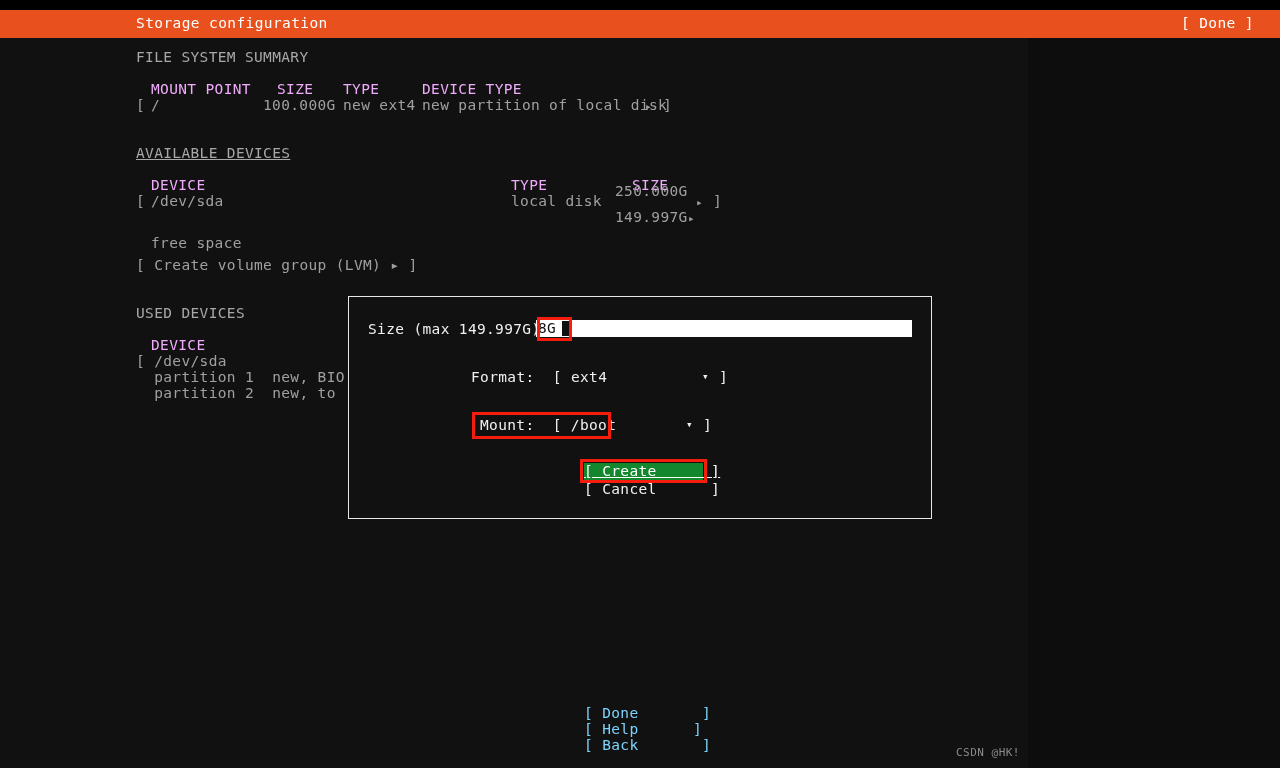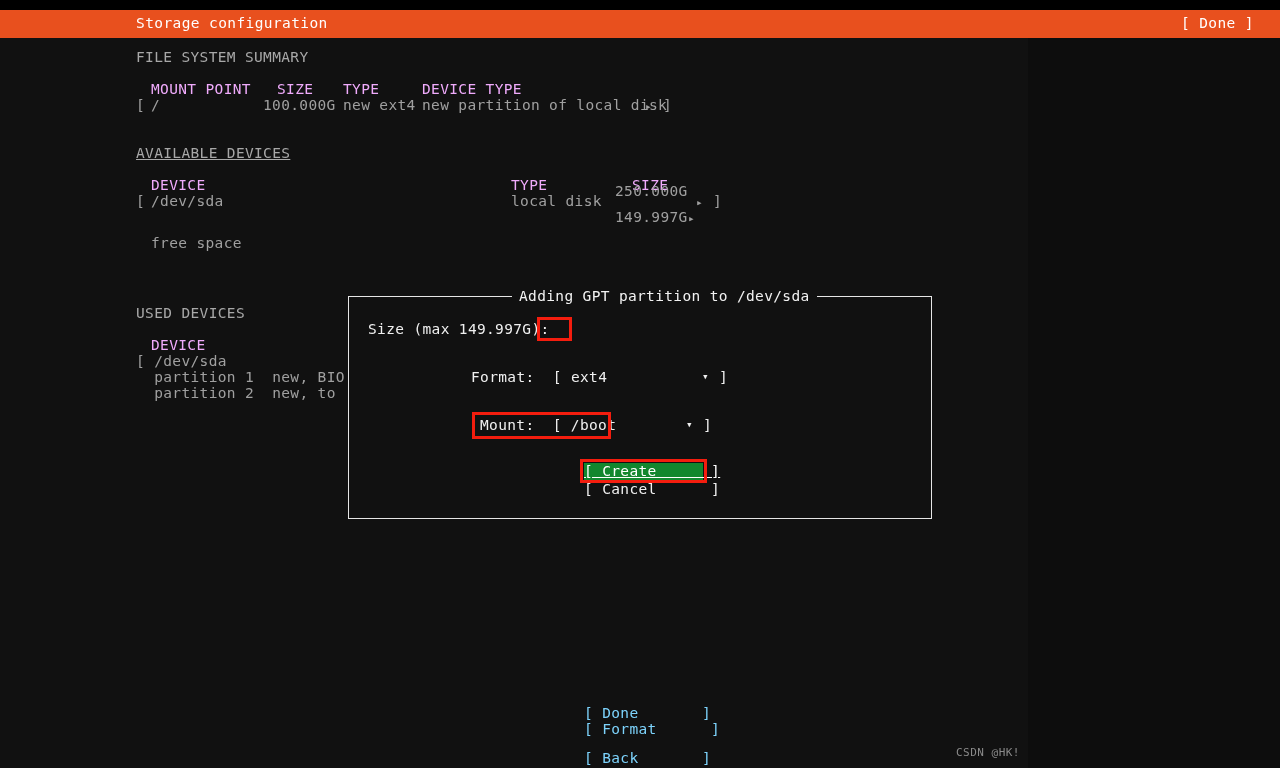--- a/index.html
+++ b/index.html
@@ -210,45 +210,49 @@
   <div class="t row" style="left:151px; top:193px;">/dev/sda</div>
   <div class="t row" style="left:511px; top:193px;">local disk</div>
   <div class="t row" style="left:615px; top:183px;">250.000G</div>
   <div class="t row arrow" style="left:696px; top:195px;">▸</div>
   <div class="t row" style="left:713px; top:193px;">]</div>
 
   <div class="t row" style="left:151px; top:223px;margin-top:12px;">free space</div>
   <div class="t row" style="left:615px; top:209px;">149.997G</div>
   <div class="t row arrow" style="left:688px; top:211px;">▸</div>
 
+  <div class="t row" style="left:136px; top:257px;">[ Create volume group (LVM) ▸ ]</div>
 
   <div class="t section-title" style="left:136px; top:305px;">USED DEVICES</div>
   <div class="t colhdr" style="left:151px; top:337px;">DEVICE</div>
   <div class="t row" style="left:136px; top:353px;">[ /dev/sda</div>
   <div class="t row" style="left:136px; top:369px;">  partition 1  new, BIO</div>
   <div class="t row" style="left:136px; top:385px;">  partition 2  new, to</div>
 
   <div class="dialog"></div>
-  <div class="dialog-title">Adding GPT partition to /dev/sda</div>
 
   <div class="t d size-label">Size (max 149.997G):</div>
+  <div class="size-input-wrap">
+    <span class="size-input-val" placeholder="">8G</span>
+    <span class="size-cursor"></span>
+  </div>
   <div class="hl-red hl-size"></div>
 
   <div class="t d format-row"><span>Format:</span>&nbsp;&nbsp;<span>[</span> <span>ext4</span></div>
   <div class="t d format-arrow arrow">▾</div>
   <div class="t d format-brk">]</div>
 
   <div class="t d mount-row"><span>Mount:</span>&nbsp;&nbsp;<span>[</span> <span>/boot</span></div>
   <div class="t d mount-arrow arrow">▾</div>
   <div class="t d mount-brk">]</div>
   <div class="hl-red hl-mount"></div>
 
   <div class="btn-create">[ Create      ]</div>
   <div class="hl-red hl-create"></div>
   <div class="btn-cancel">[ Cancel      ]</div>
 
   <div class="bottom-btn" style="top:705px;">[ Done       ]</div>
-  <div class="bottom-btn" style="top:721px;">[ Format      ]</div>
-  <div class="bottom-btn" style="top:737px;margin-top:13px;">[ Back       ]</div>
+  <div class="bottom-btn" style="top:721px;">[ Help      ]</div>
+  <div class="bottom-btn" style="top:737px;">[ Back       ]</div>
 
   <div class="watermark">CSDN @HK!</div>
 
 </div>
 
 </body></html>

